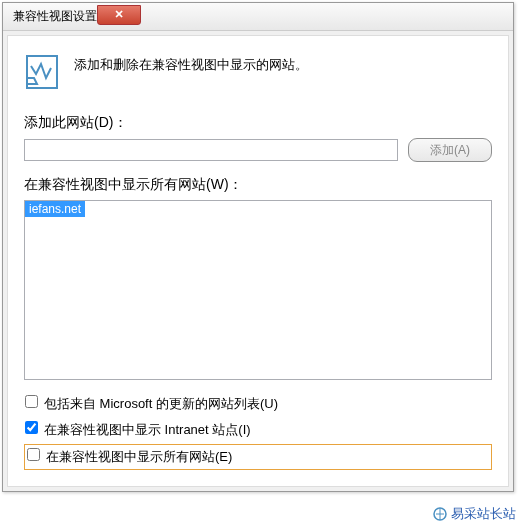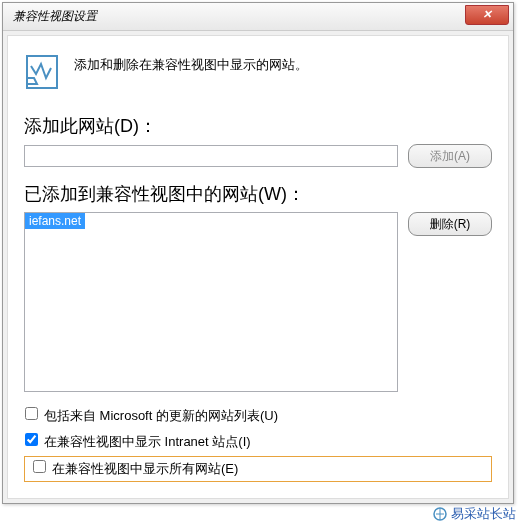--- a/index.html
+++ b/index.html
@@ -1,35 +1,35 @@
 <!DOCTYPE html>
 <html><head>
   <meta charset="utf-8">
   <style>
     * { box-sizing: border-box; margin: 0; padding: 0; }
     body { font-family: "Microsoft YaHei", SimSun, sans-serif; font-size: 12px; background: #fff; width: 522px; height: 529px; position: relative; overflow: hidden; }
     .window { width: 512px; margin: 2px; border: 1px solid #999; background: #f0f0f0; box-shadow: 1px 1px 3px rgba(0,0,0,0.2); }
-    .titlebar { height: 28px; background: linear-gradient(to bottom, #fafafa, #e8e8e8); border-bottom: 1px solid #ccc; display: flex; align-items: center; justify-content: space-between; padding-left: 10px; font-style: italic; }
+    .titlebar { height: 28px; background: linear-gradient(to bottom, #fafafa, #e8e8e8); border-bottom: 1px solid #ccc; display: flex; align-items: center; padding-left: 10px; }
     .close-btn { width: 44px; height: 20px; margin-right: 4px; margin-top: -4px; background: linear-gradient(to bottom, #e67a6a, #c8432f); border: 1px solid #a33; border-radius: 0 0 3px 3px; display: flex; align-items: center; justify-content: center; cursor: pointer; }
     .close-x { color: #fff; font-size: 11px; font-weight: bold; }
     .content { padding: 12px 16px 16px 16px; background: #fff; margin: 4px; border: 1px solid #ddd; }
     .header-row { display: flex; align-items: flex-start; gap: 14px; margin-bottom: 24px; margin-top: 6px; }
     .header-icon { width: 36px; height: 36px; flex-shrink: 0; }
     .header-text { font-size: 13px; color: #000000; padding-top: 2px; }
-    .field-label { font-size: 18px; color: #000; margin-bottom: 6px; }
+    .field-label { font-size: 14px; color: #000; margin-bottom: 6px; }
     .input-row { display: flex; gap: 10px; align-items: center; margin-bottom: 14px; }
     .text-input { flex: 1; height: 22px; border: 1px solid #abadb3; padding: 2px 4px; font-size: 12px; background:#fff; }
     .btn { width: 84px; height: 24px; border: 1px solid #8e8f8f; background: linear-gradient(to bottom, #f8f8f8, #e8e8e8); font-size: 12px; cursor: pointer; border-radius: 9px; }
     .btn:disabled { color: #888; cursor: default; }
     .listbox { flex: 1; height: 180px; border: 1px solid #abadb3; background: #fff; overflow: auto; font-family: Tahoma, sans-serif; font-size: 12px; }
     .list-item-selected { background: #3399ff; color: #fff; padding: 1px 4px; display: inline-block; }
     .list-row { display:flex; gap:10px; align-items:flex-start; margin-bottom: 14px;}
     .checkbox-row { display: flex; gap: 6px; margin-top: 6px; font-size: 13px; padding: 1px; }
     .checkbox-row input { width: 13px; height: 13px; }
-    .highlight-box { border: 1px solid #e8a33d; padding: 2px 7px; margin-top: 4px; }
+    .highlight-box { border: 1px solid #e8a33d; padding: 2px 1px; margin-top: 4px; }
     .watermark { position: absolute; right: 6px; bottom: 6px; font-size: 12px; color: #888; display:flex; align-items:center; gap:3px;}
     .watermark-cn { color: #2a5db0; font-size: 13px; }
   </style>
 </head>
 <body>
 
 <div class="window">
   <div class="titlebar">
     <span>兼容性视图设置</span>
     <div class="close-btn">
@@ -45,26 +45,25 @@
       </svg>
       <div class="header-text">添加和删除在兼容性视图中显示的网站。</div>
     </div>
 
     <div class="field-label">添加此网站(D)：</div>
     <div class="input-row">
       <input type="text" class="text-input" value="" style="">
       <button class="btn" disabled="">添加(A)</button>
     </div>
 
-    <div class="field-label">已添加到兼容性视图中的网站(W)：</div>
+    <div class="field-label">在兼容性视图中显示所有网站(W)：</div>
     <div class="list-row">
       <div class="listbox">
         <span class="list-item-selected">iefans.net</span>
       </div>
-      <button class="btn">删除(R)</button>
     </div>
 
     <label class="checkbox-row">
       <input type="checkbox" style="">
       <span>包括来自 Microsoft 的更新的网站列表(U)</span>
     </label>
     <label class="checkbox-row">
       <input type="checkbox" checked="" style="">
       <span>在兼容性视图中显示 Intranet 站点(I)</span>
     </label>

